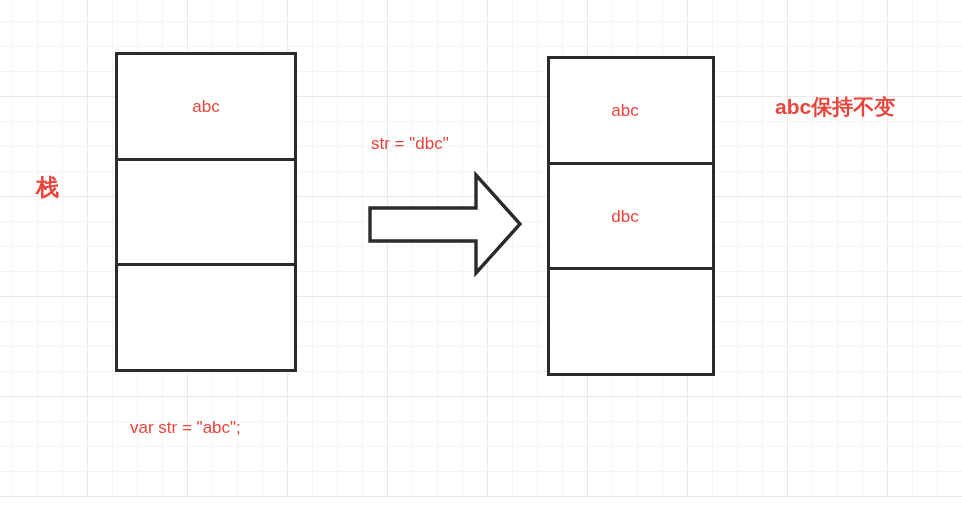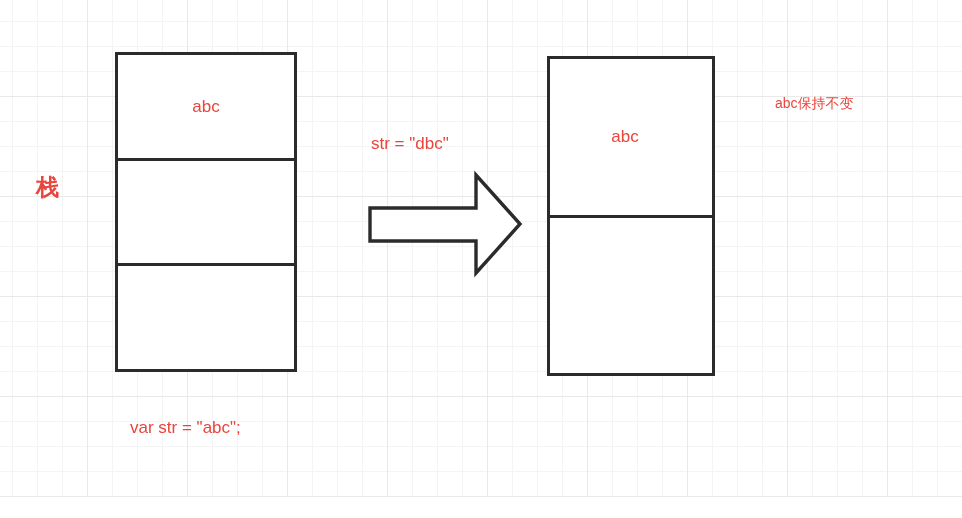--- a/index.html
+++ b/index.html
@@ -89,22 +89,22 @@
     font-size: 17px;
   }
   #declare-label {
     left: 130px;
     top: 419px;
     font-size: 17px;
   }
   #unchanged-label {
     left: 775px;
     top: 96px;
-    font-size: 14px;
-    font-weight: normal;
+    font-size: 21px;
+    font-weight: bold;
   }
   
   #arrow {
     position: absolute;
     left: 364px;
     top: 168px;
     width: 162px;
     height: 112px;
   }
 </style>
@@ -135,19 +135,22 @@
 
   <svg id="arrow" viewBox="0 0 162 112">
     <polygon points="6,40 112,40 112,7 156,56 112,105 112,73 6,73" fill="#ffffff" stroke="#2b2b2b" stroke-width="3.4" stroke-linejoin="miter"></polygon>
   </svg>
 
   <div class="stack-box" id="stack-after" style="left:547px; top:56px; width:168px; height:320px;">
     <div class="stack-cell">
       <span class="cell-text shift-left">abc</span>
     </div>
     <div class="stack-cell">
+      <span class="cell-text shift-left">dbc</span>
+    </div>
+    <div class="stack-cell">
       <span class="cell-text shift-left"></span>
     </div>
   </div>
 
   <div class="label" id="unchanged-label">abc保持不变</div>
 
 </div>
 
 </body></html>

